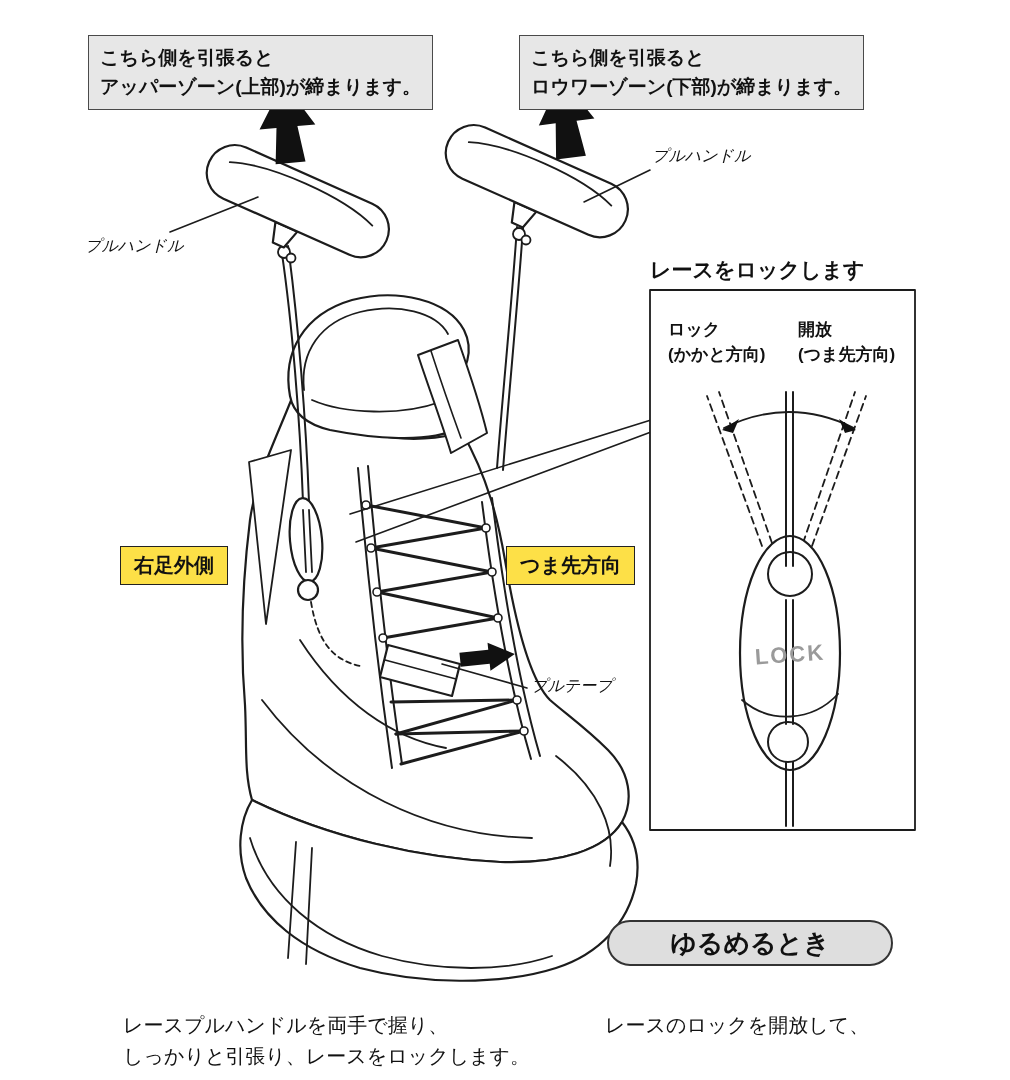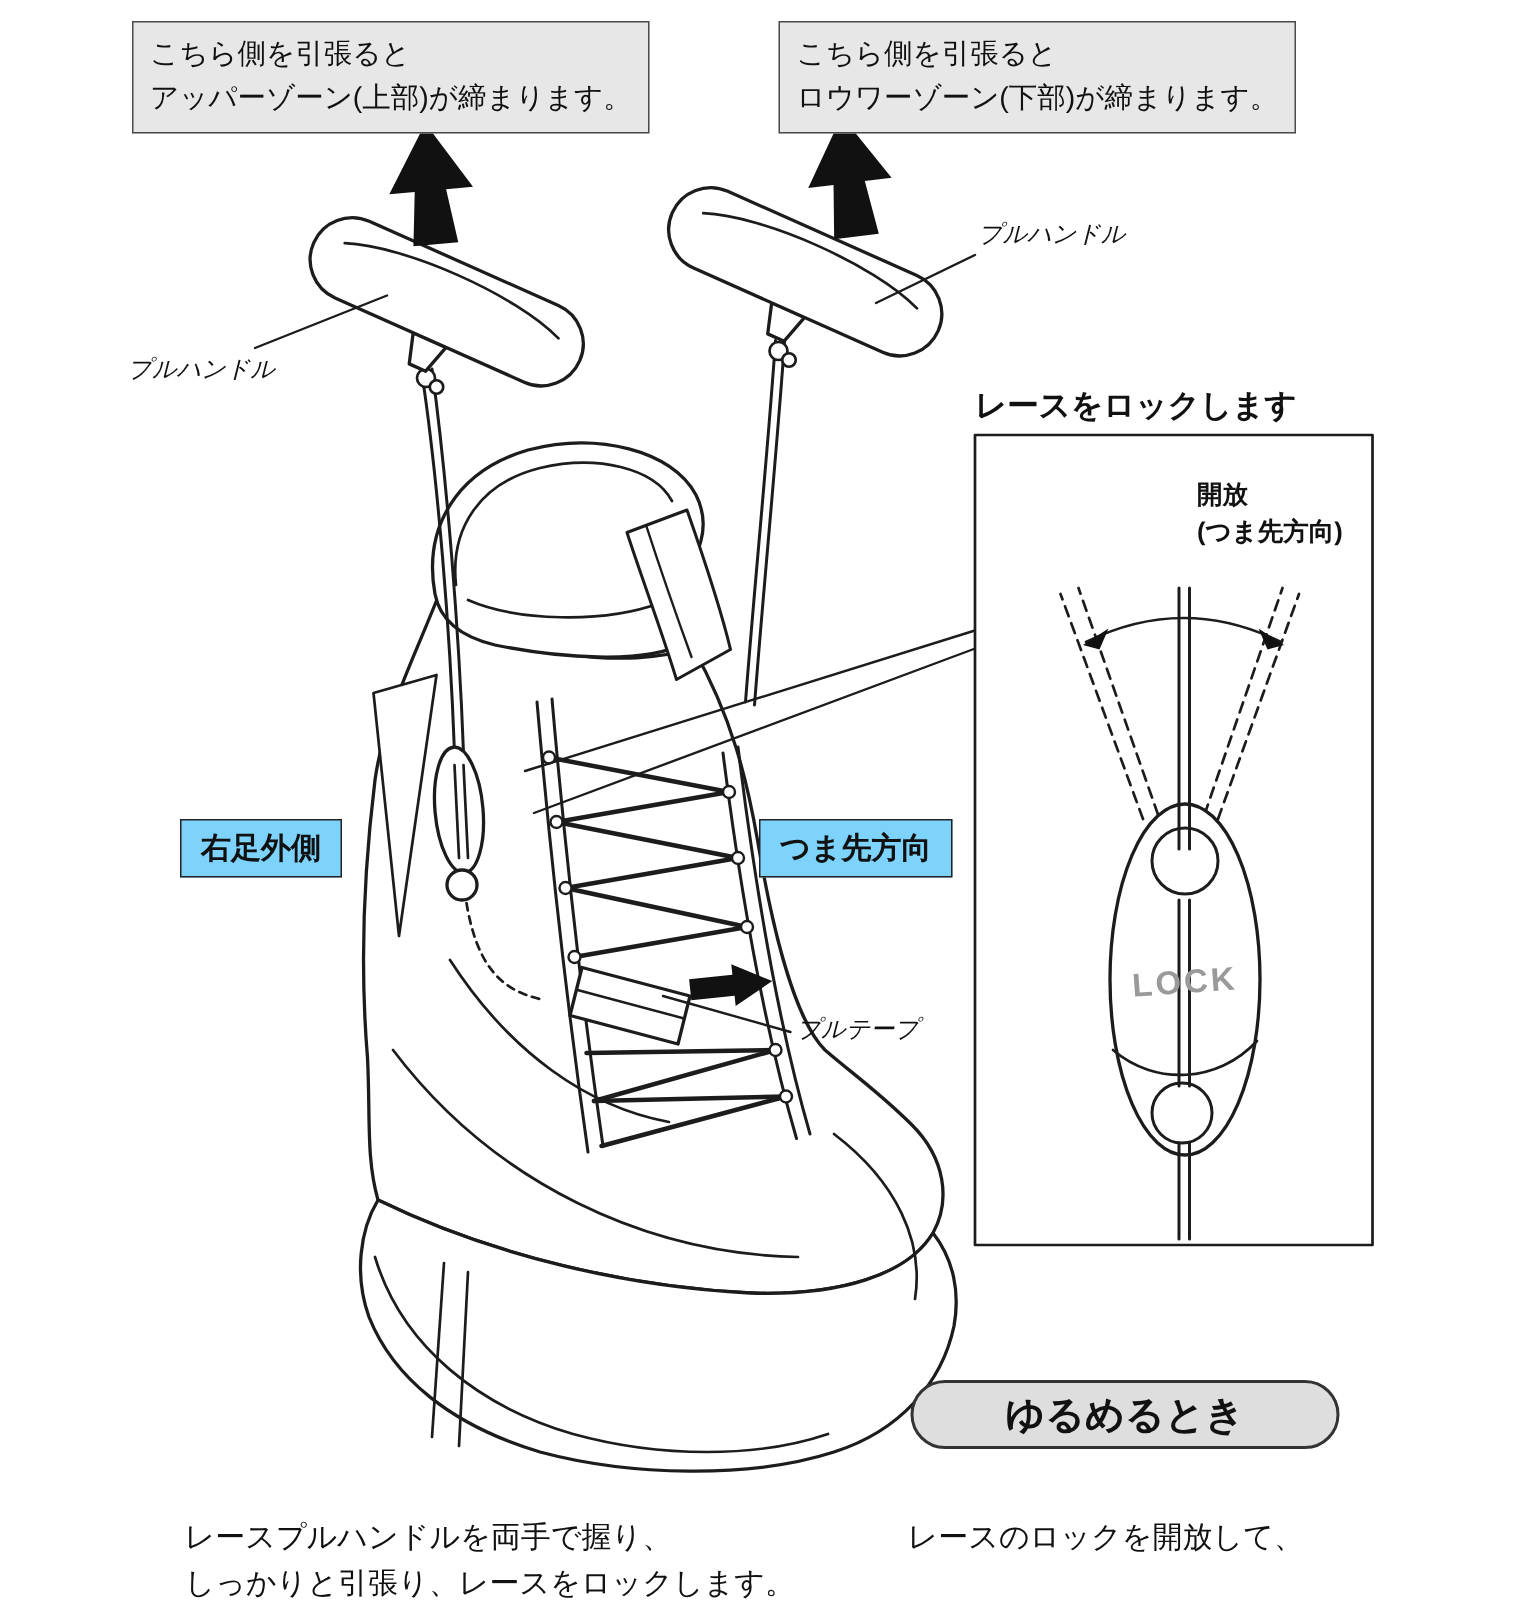--- a/index.html
+++ b/index.html
@@ -10,26 +10,26 @@
   }
   html,body{margin:0;padding:0;background:#fff;}
   #stage{
     position:relative;width:1010px;height:1080px;background:#fff;overflow:hidden;
     font-family:"Liberation Sans","DejaVu Sans",sans-serif;color:#111;
   }
   #art{position:absolute;left:0;top:0;}
   .abs{position:absolute;}
   .callout{
     background:var(--box-bg);border:1.5px solid #4a4a4a;
-    padding:7px 11px;font-size:19px;line-height:1.55;font-weight:400;
-    box-sizing:border-box;white-space:nowrap;
+    padding:7px 11px;font-size:19px;line-height:1.55;font-weight:700;
+    box-sizing:border-box;white-space:nowrap;margin-top:21px;
   }
   .plain-label{font-size:16px;font-weight:500;white-space:nowrap;font-style:italic;}
   .side-label{
-    background:#7dd3fc;border:1.6px solid #222;padding:5px 13px;
+    background:#fde047;border:1.6px solid #222;padding:5px 13px;
     font-size:20px;font-weight:700;white-space:nowrap;
   }
   .panel-title{font-size:21px;font-weight:700;white-space:nowrap;}
   .panel-sublabel{font-size:17px;line-height:1.45;font-weight:600;white-space:nowrap;}
   .lock-word{
     font-size:22px;font-weight:700;letter-spacing:2px;color:var(--lock-text);
     transform:rotate(-4deg);text-align:center;width:90px;
   }
   .pill{
     background:var(--pill-bg);border:2px solid #333;border-radius:26px;
@@ -207,20 +207,24 @@
 
   <div class="abs plain-label" style="left:85px;top:236px;">プルハンドル</div>
   <div class="abs plain-label" style="left:652px;top:146px;">プルハンドル</div>
 
   <div class="abs side-label" style="left:120px;top:546px;">右足外側</div>
   <div class="abs side-label" style="left:506px;top:546px;">つま先方向</div>
 
   <div class="abs plain-label" style="left:531px;top:676px;">プルテープ</div>
 
   <div class="abs panel-title" style="left:650px;top:256px;">レースをロックします</div>
+  <div class="abs panel-sublabel" style="left:668px;top:318px;">
+    <div>ロック</div>
+    <div>(かかと方向)</div>
+  </div>
   <div class="abs panel-sublabel" style="left:798px;top:318px;">
     <div>開放</div>
     <div>(つま先方向)</div>
   </div>
   <div class="abs lock-word" style="left:745px;top:642px;">LOCK</div>
 
   <div class="abs pill" style="left:607px;top:920px;width:286px;height:46px;">ゆるめるとき</div>
 
   <div class="abs foot-text" style="left:95px;top:1010px;margin-left:28px;">
     <div>レースプルハンドルを両手で握り、</div>

